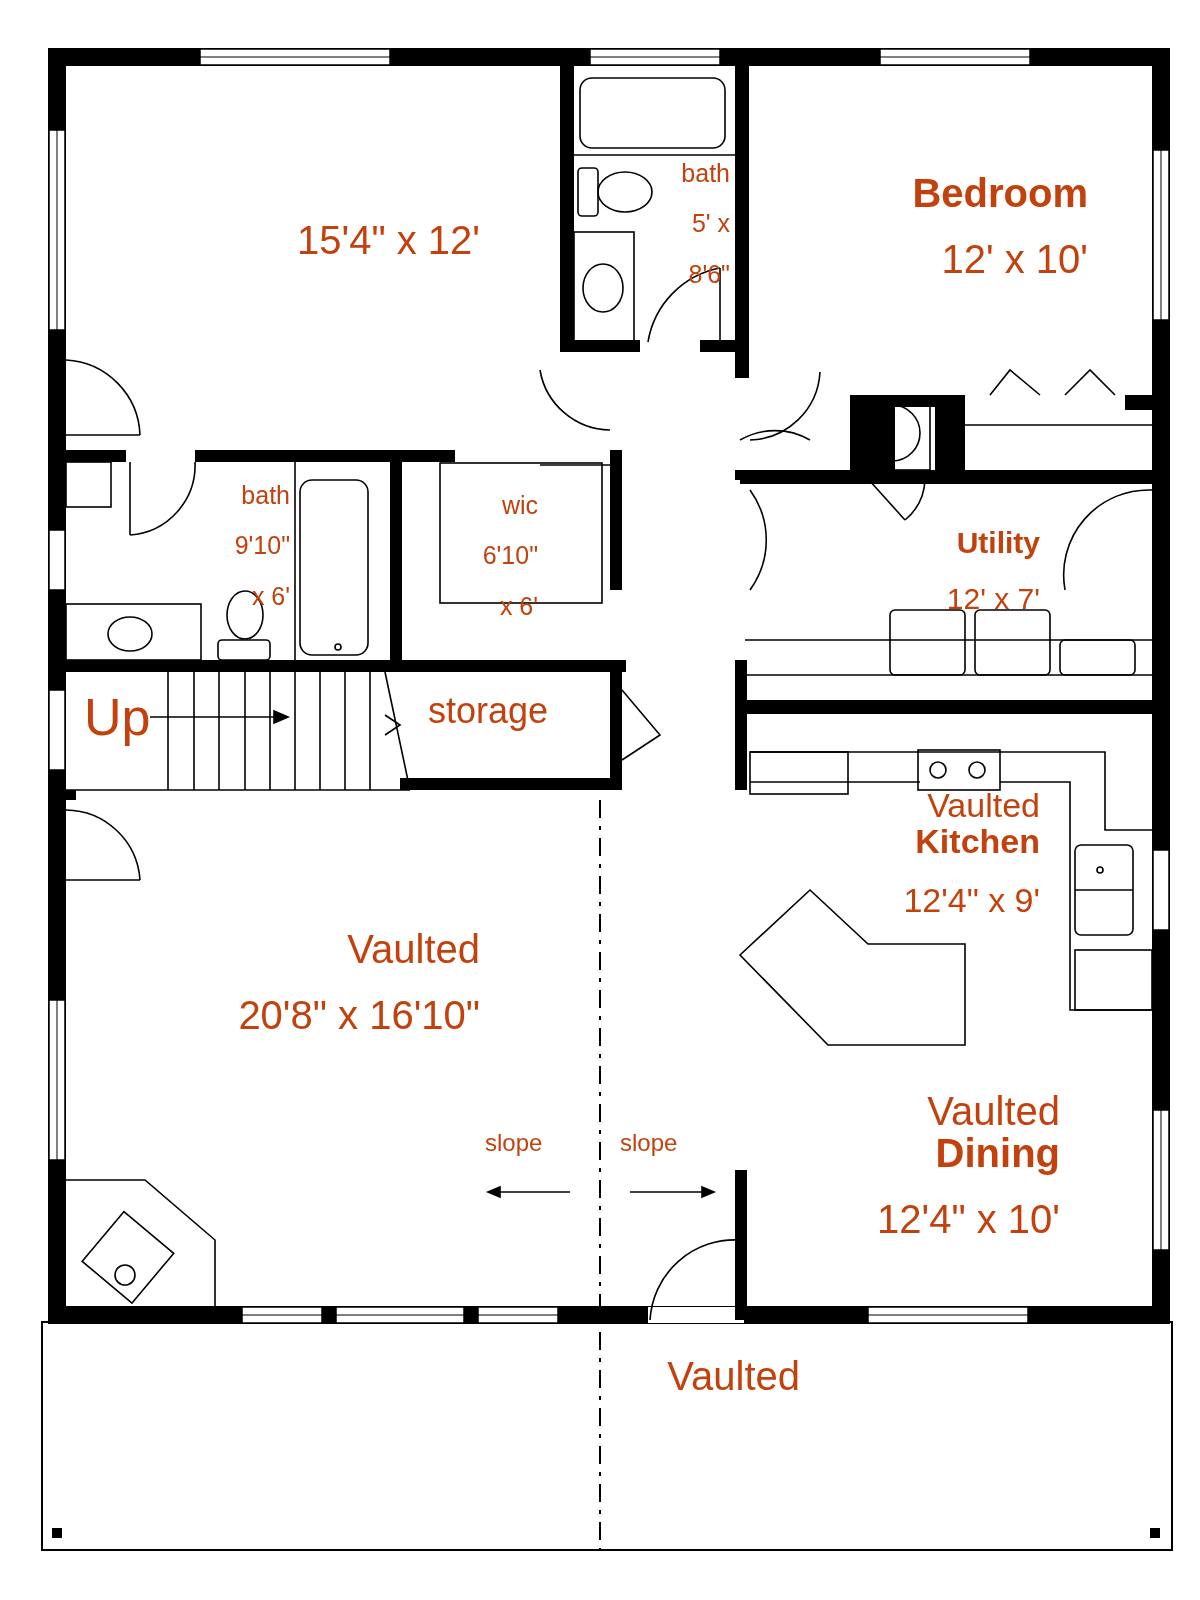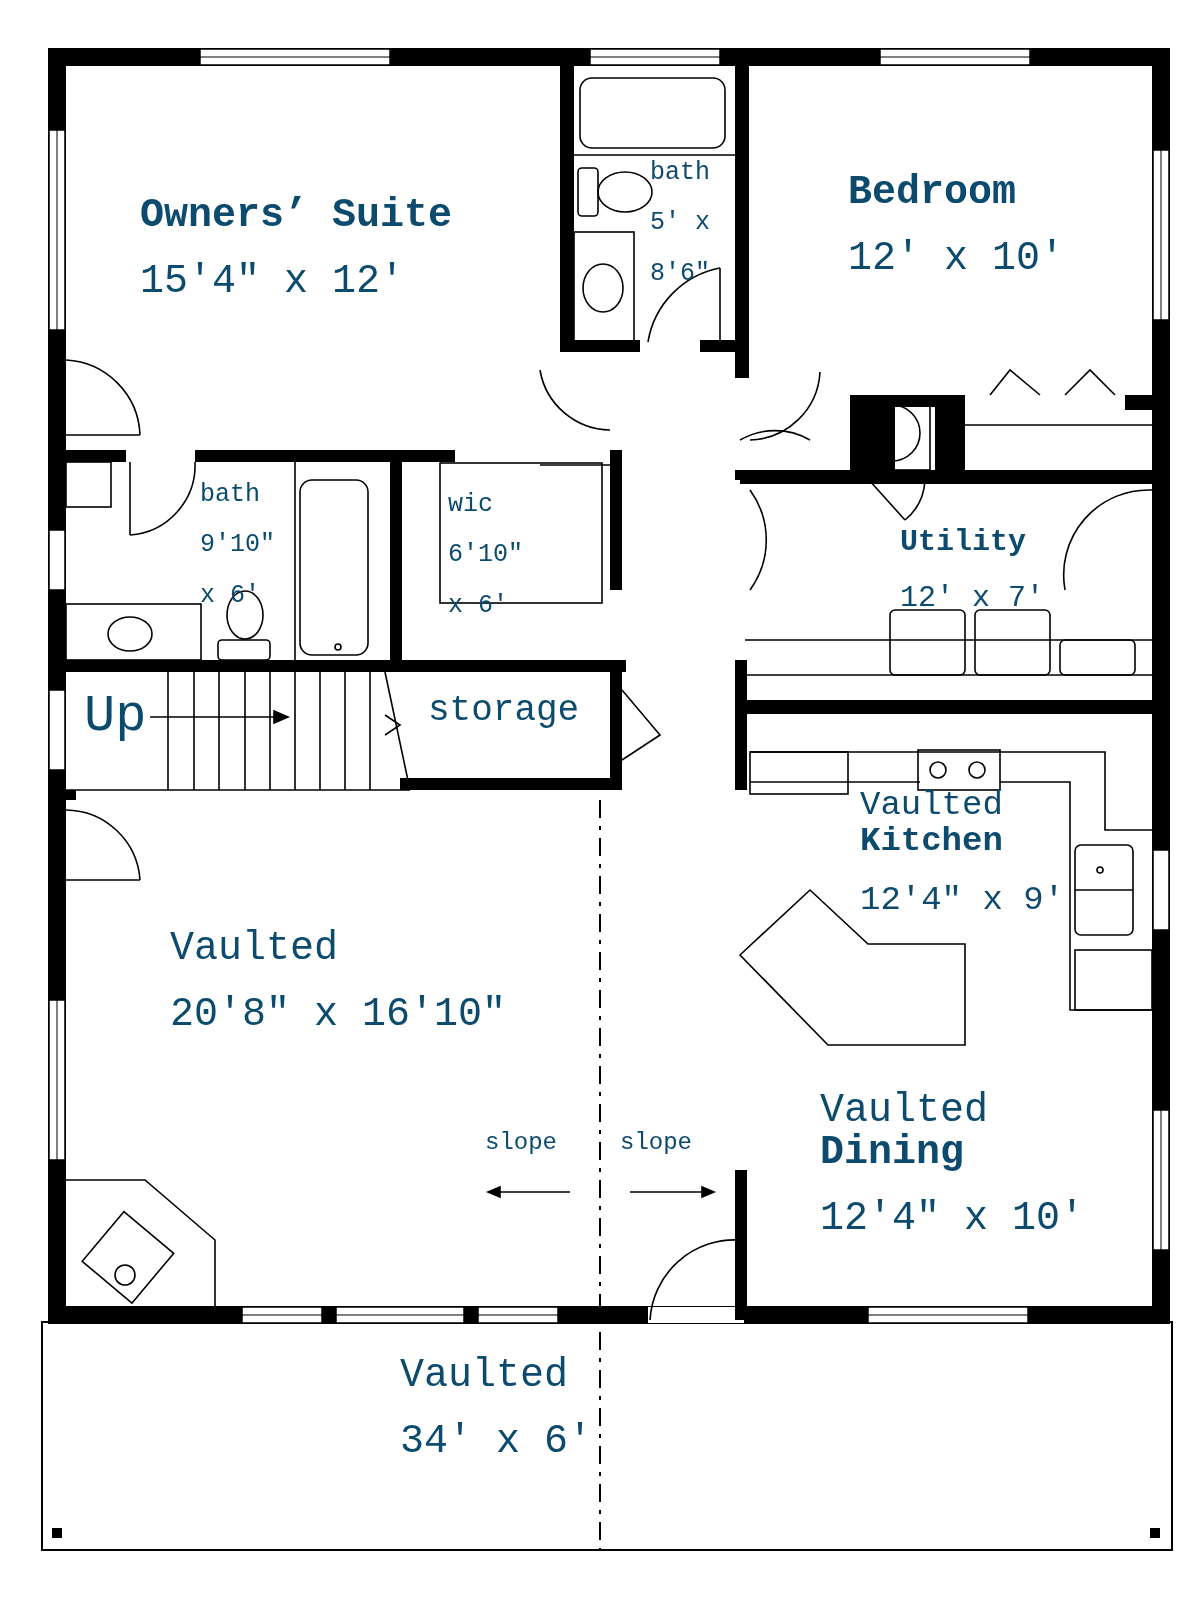--- a/index.html
+++ b/index.html
@@ -1,18 +1,18 @@
 <!DOCTYPE html>
 <html><head>
 <meta charset="utf-8">
 <style>
   html, body { margin: 0; padding: 0; background: #ffffff; }
   body { width: 1200px; height: 1600px; position: relative; overflow: hidden; font-family: "Liberation Sans", sans-serif; }
   #plan { position: absolute; left: 0; top: 0; }
-  .lbl { position: absolute; text-align: left; color: #0c4a6e; line-height: 1.05; white-space: nowrap; font-family: Liberation Mono, monospace; }
+  .lbl { position: absolute; text-align: right; color: #c2410c; line-height: 1.05; white-space: nowrap; font-family: Liberation Sans, sans-serif; }
   .lbl .n { display: block; font-weight: bold; }
   .lbl .v { display: block; font-weight: normal; }
   .lbl .d { display: block; font-weight: normal; margin-top: 24px; }
   .big { font-size: 40px; }
   .med { font-size: 34px; }
   .sm  { font-size: 25px; }
 </style>
 </head>
 <body>
 
@@ -186,21 +186,20 @@
     <polygon points="714,1192 702,1187 702,1197" fill="#000"></polygon>
     <line x1="150" y1="717" x2="280" y2="717"></line>
     <polygon points="288,717 274,711 274,723" fill="#000"></polygon>
   </g>
 
   <rect x="52" y="1528" width="10" height="10" fill="#000"></rect>
   <rect x="1150" y="1528" width="10" height="10" fill="#000"></rect>
 </svg>
 
 <div class="lbl big" style="left:140px;top:195px;width:340px;">
-  <span class="n">Owners’ Suite</span>
   <span class="d">15'4" x 12'</span>
 </div>
 
 <div class="lbl sm" style="left:650px;top:160px;width:80px;">
   <span class="v">bath</span>
   <span class="d">5' x</span>
   <span class="d">8'6"</span>
 </div>
 
 <div class="lbl big" style="left:848px;top:172px;width:240px;">
@@ -252,14 +251,13 @@
 </div>
 
 <div class="lbl big" style="left:820px;top:1090px;width:240px;">
   <span class="v">Vaulted</span>
   <span class="n">Dining</span>
   <span class="d">12'4" x 10'</span>
 </div>
 
 <div class="lbl big" style="left:400px;top:1355px;width:400px;">
   <span class="v">Vaulted</span>
-  <span class="d">34' x 6'</span>
 </div>
 
 </body></html>

